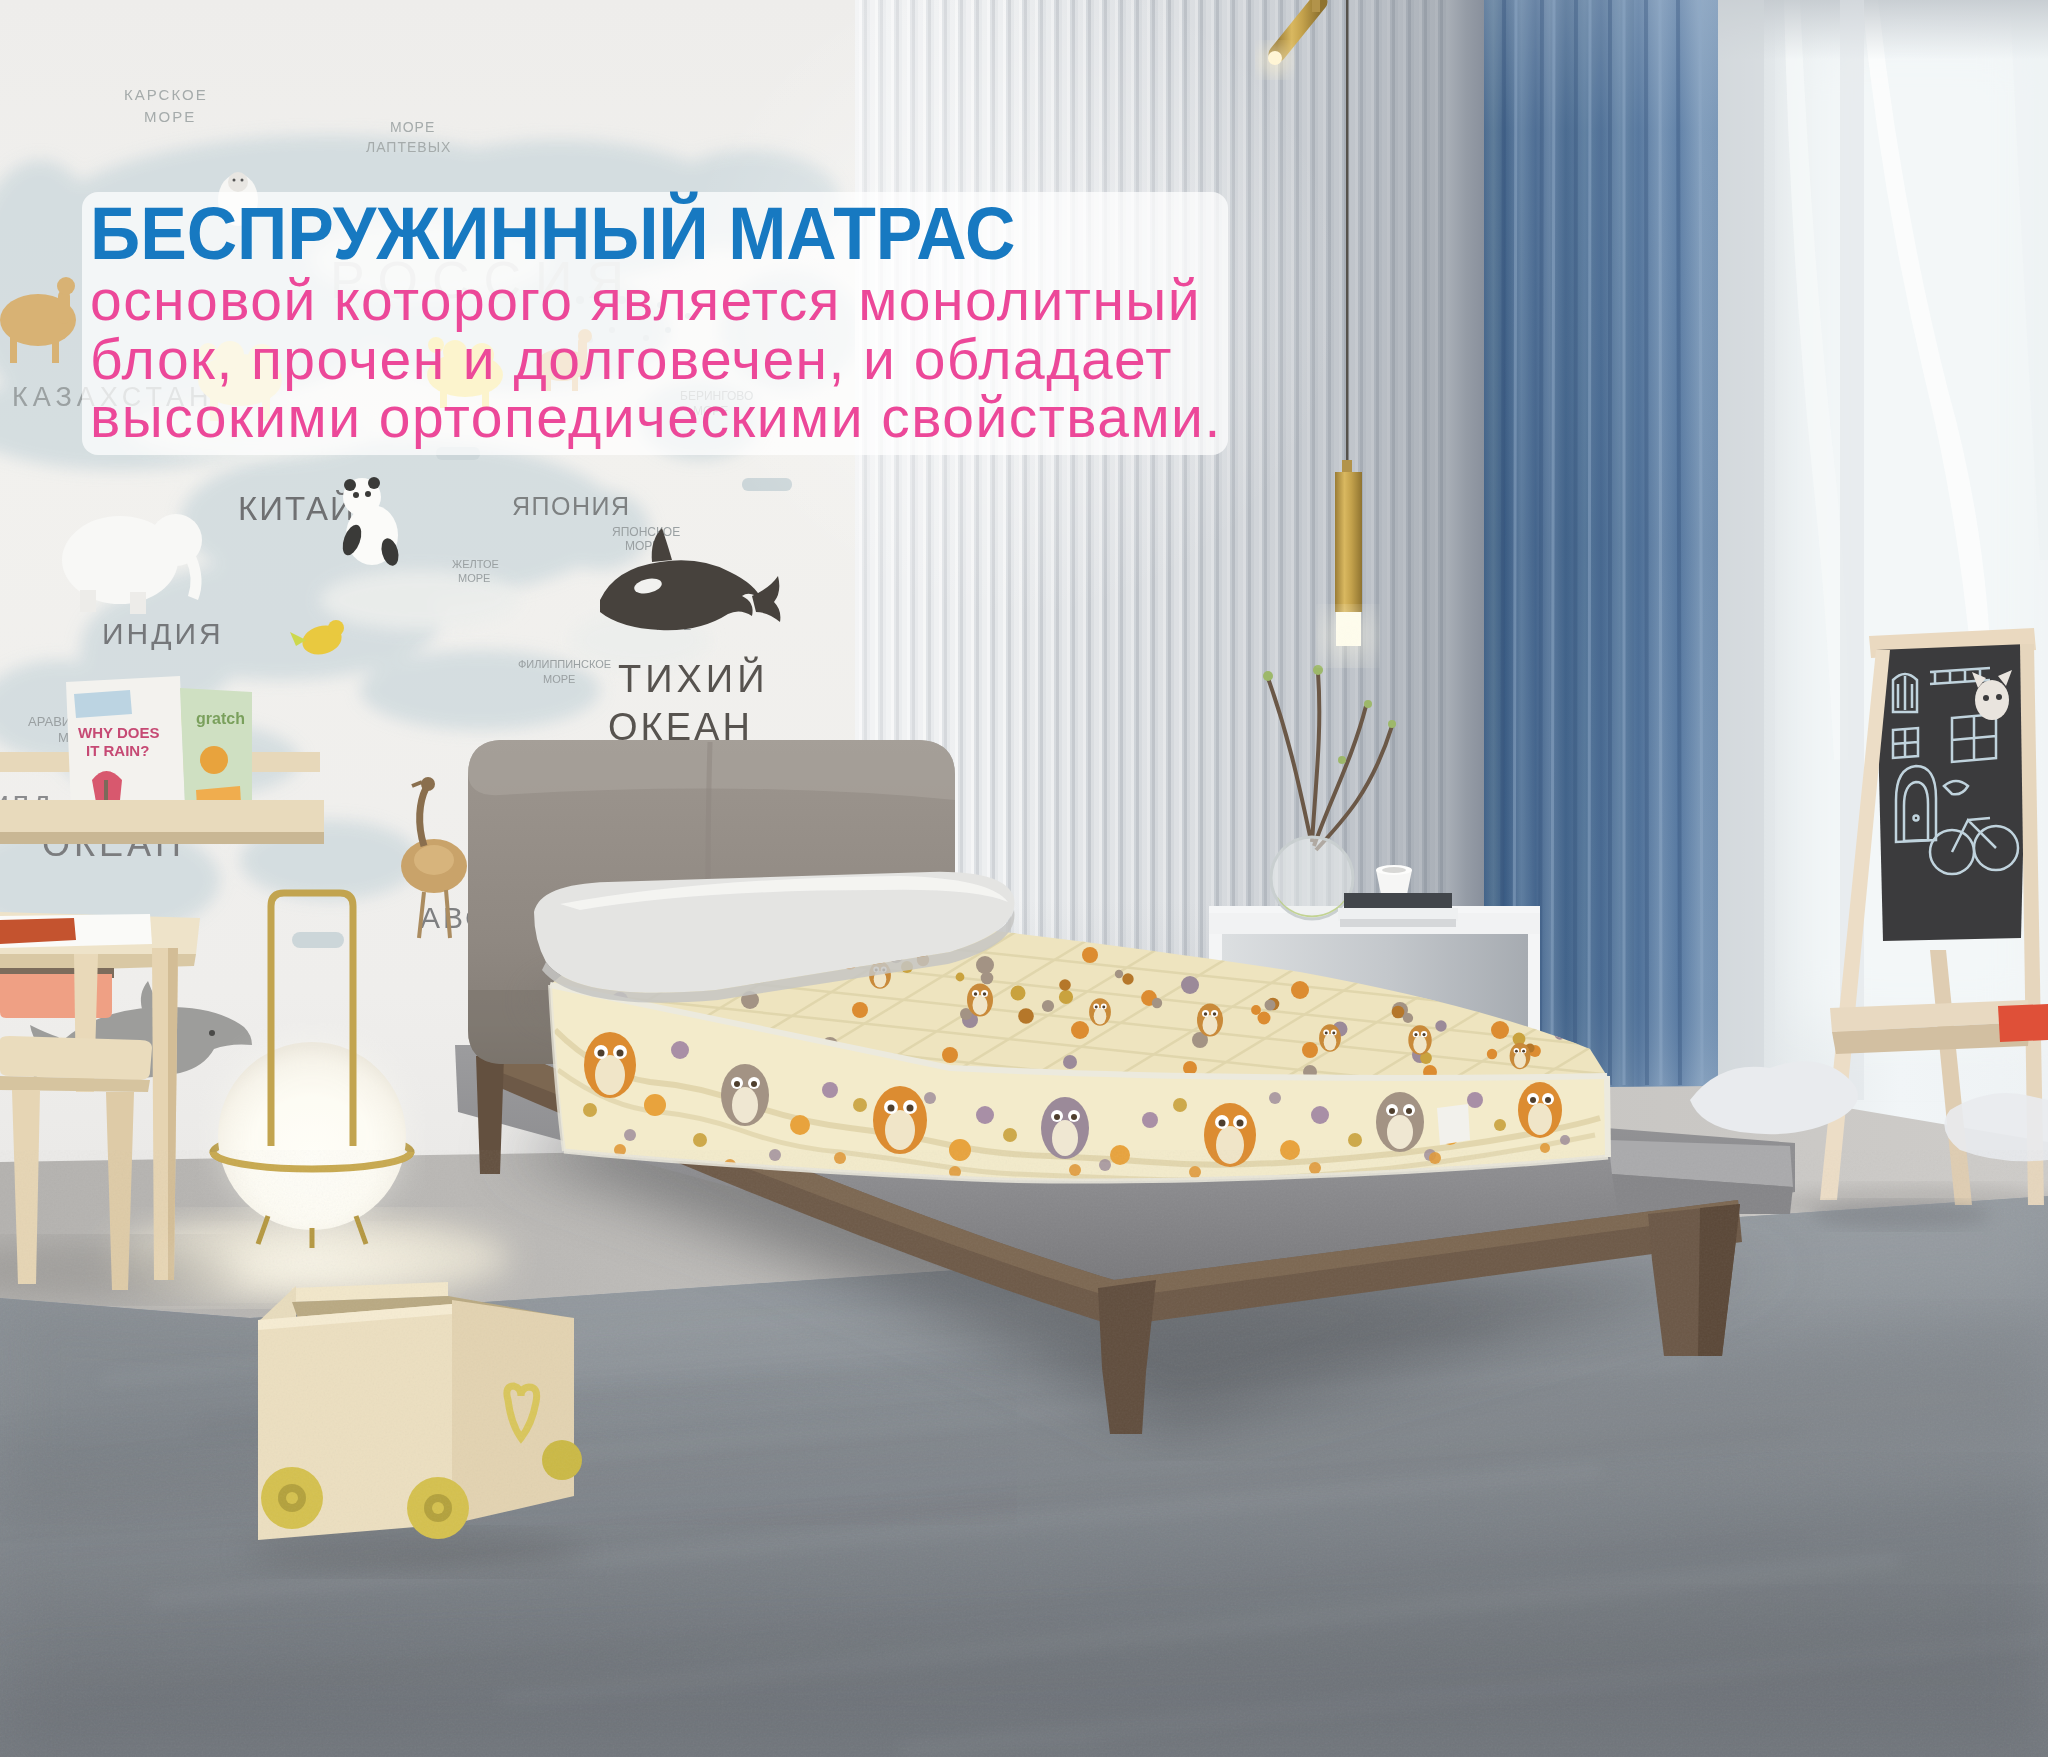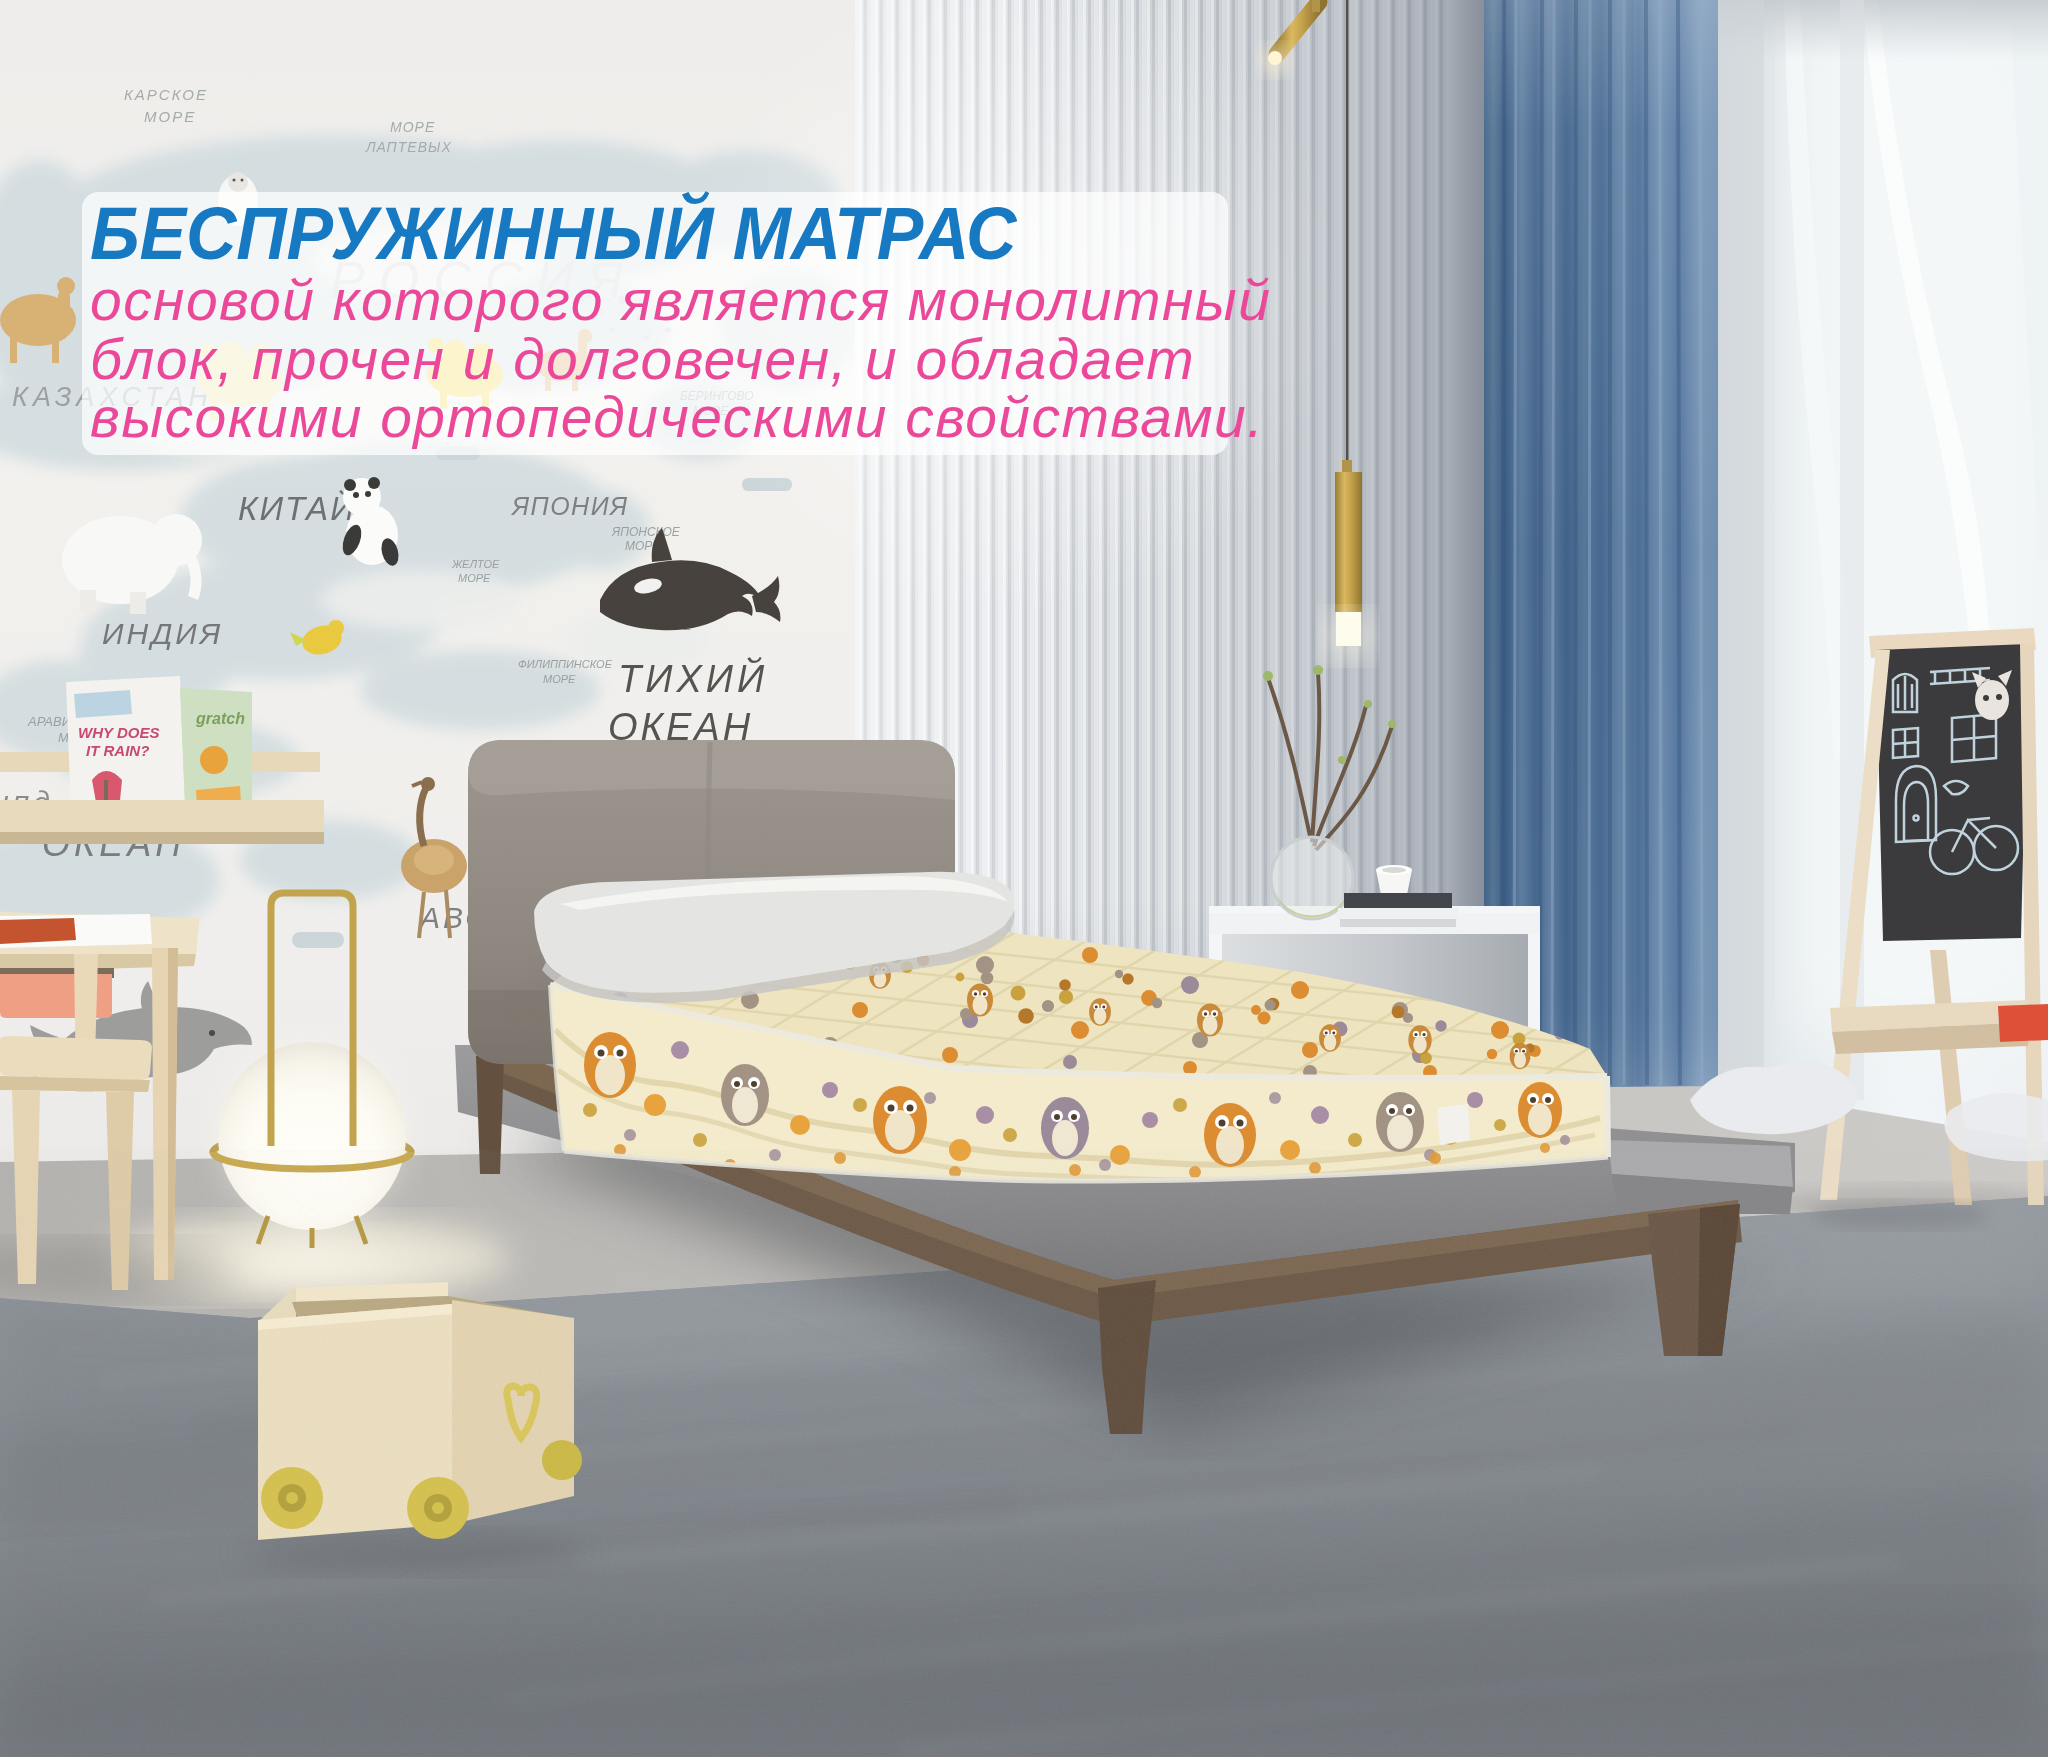--- a/index.html
+++ b/index.html
@@ -1,16 +1,16 @@
 <!DOCTYPE html>
 <html><head>
 <meta charset="utf-8">
 <style>
   html,body{margin:0;padding:0;background:#ffffff;}
-  #scene{position:relative;width:2048px;height:1757px;overflow:hidden;font-family:"Liberation Sans",sans-serif;font-style:italic;}
+  #scene{position:relative;width:2048px;height:1757px;overflow:hidden;font-family:"Liberation Sans",sans-serif;}
   #scene svg{position:absolute;left:0;top:0;}
   .panel{position:absolute;left:82px;top:192px;width:1146px;height:263px;border-radius:16px;background:rgba(255,255,255,0.72);}
   .h1{position:absolute;left:90px;top:197px;font-weight:bold;font-size:74px;line-height:74px;color:#1779c1;letter-spacing:0;white-space:nowrap;transform:scaleX(0.943);transform-origin:left top;}
   .body{position:absolute;left:90px;top:271px;font-size:57px;line-height:58.6px;color:#ec4899;white-space:nowrap;letter-spacing:1.45px;}
 </style>
 </head>
 <body>
 <div id="scene">
 <svg width="2048" height="1757" viewBox="0 0 2048 1757">
 <defs>

